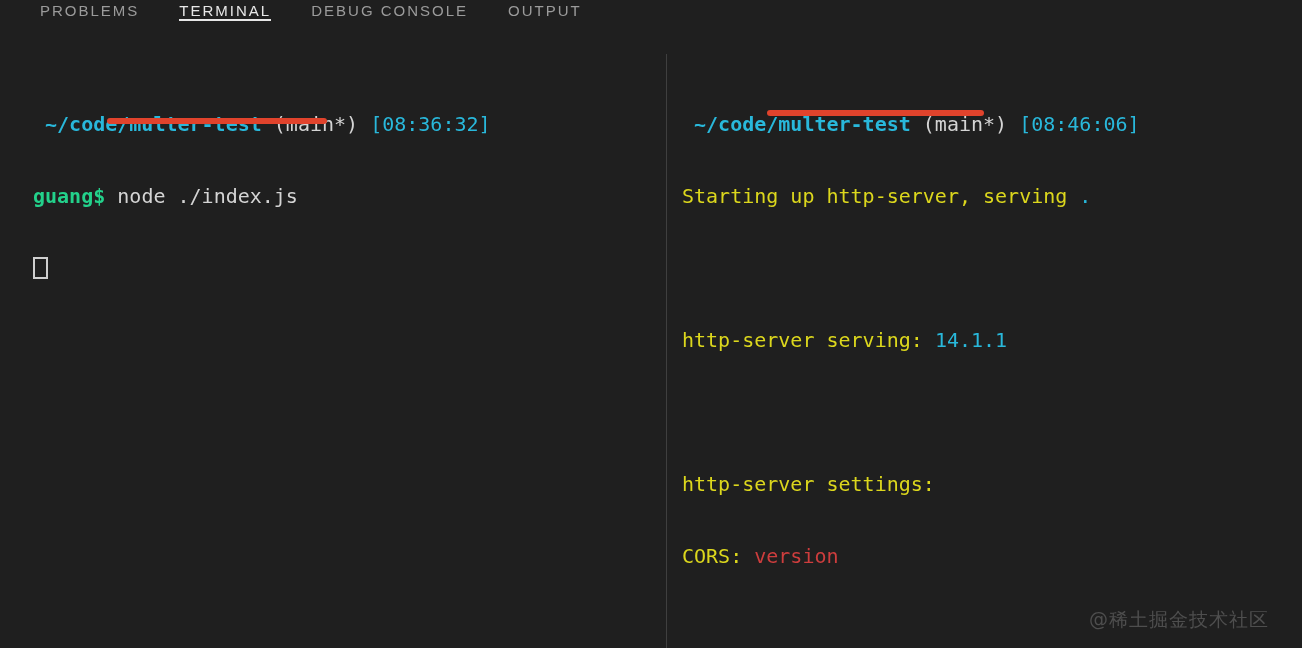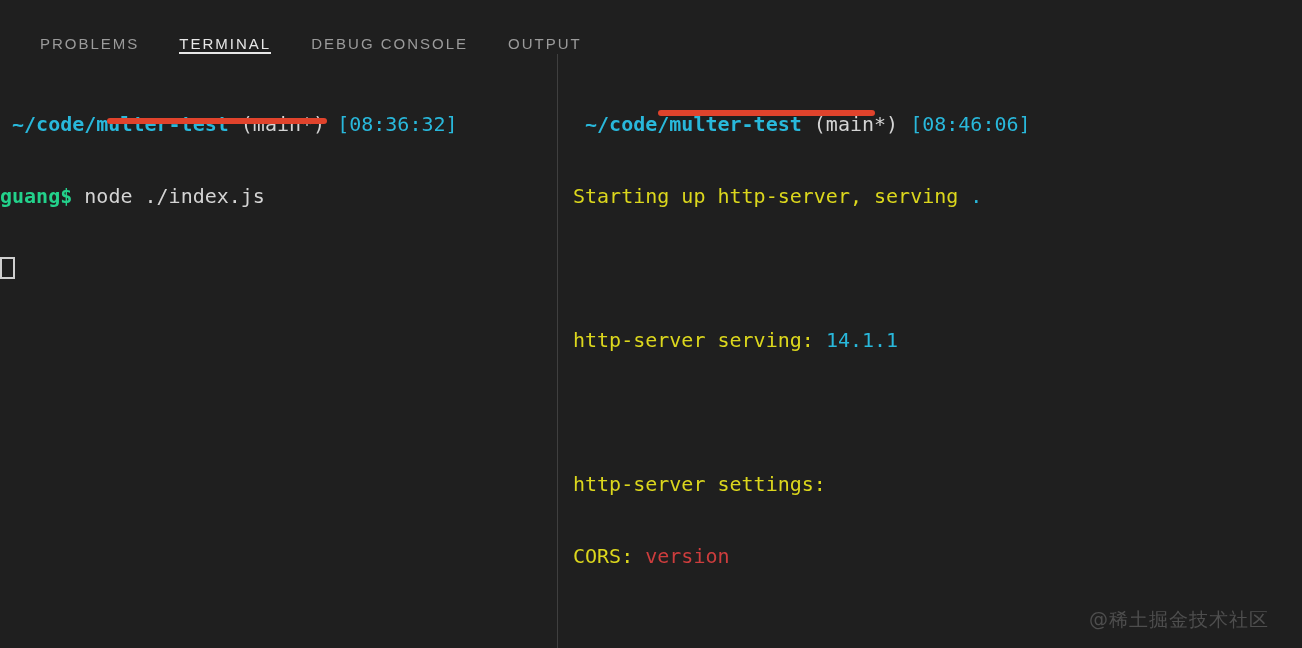--- a/index.html
+++ b/index.html
@@ -3,37 +3,37 @@
 <meta charset="utf-8">
 <style>
   html,body{margin:0;padding:0}
   body{
     width:1302px;height:648px;overflow:hidden;position:relative;
     background:var(--bg,#1f1f1f);
     font-family:"DejaVu Sans Mono","Liberation Mono",monospace;
   }
   
   .tabbar{
-    height:54px;display:flex;align-items:flex-end;gap:40px;padding-left:40px;
+    height:54px;display:flex;align-items:flex-start;gap:40px;padding-left:40px;
   }
   .tab{
     display:flex;align-items:center;cursor:pointer;
     font-family:"Liberation Sans",sans-serif;font-size:15px;letter-spacing:2px;
     color:var(--tabfg,#9b9b9b);
     border-bottom:2px solid transparent;padding-top:2px;
   }
   .tab.active{color:var(--tabactive,#e7e7e7);border-bottom-color:var(--tabactive,#e7e7e7)}
   
   .terminals{display:flex;height:594px}
   .term{
     position:relative;box-sizing:border-box;
     font-size:20px;line-height:24px;white-space:pre;
     padding-top:10px;color:var(--fg,#d4d4d4);
   }
-  .term-left{width:558px;border-right:1px solid var(--divider,#3f3f3f);}
+  .term-left{width:667px;border-right:1px solid var(--divider,#3f3f3f);padding-left:33px}
   .term-right{flex:1;padding-left:15px}
   .tline{height:24px}
   .cursorline{display:flex;align-items:center}
   .bold{font-weight:bold}
   .cyan{color:var(--cyan,#29b8db)}
   .green{color:var(--green,#23d18b)}
   .yellow{color:var(--yellow,#dcd71d)}
   .red{color:var(--red,#cd3d3d)}
   .fg{color:var(--fg,#d4d4d4)}
   

